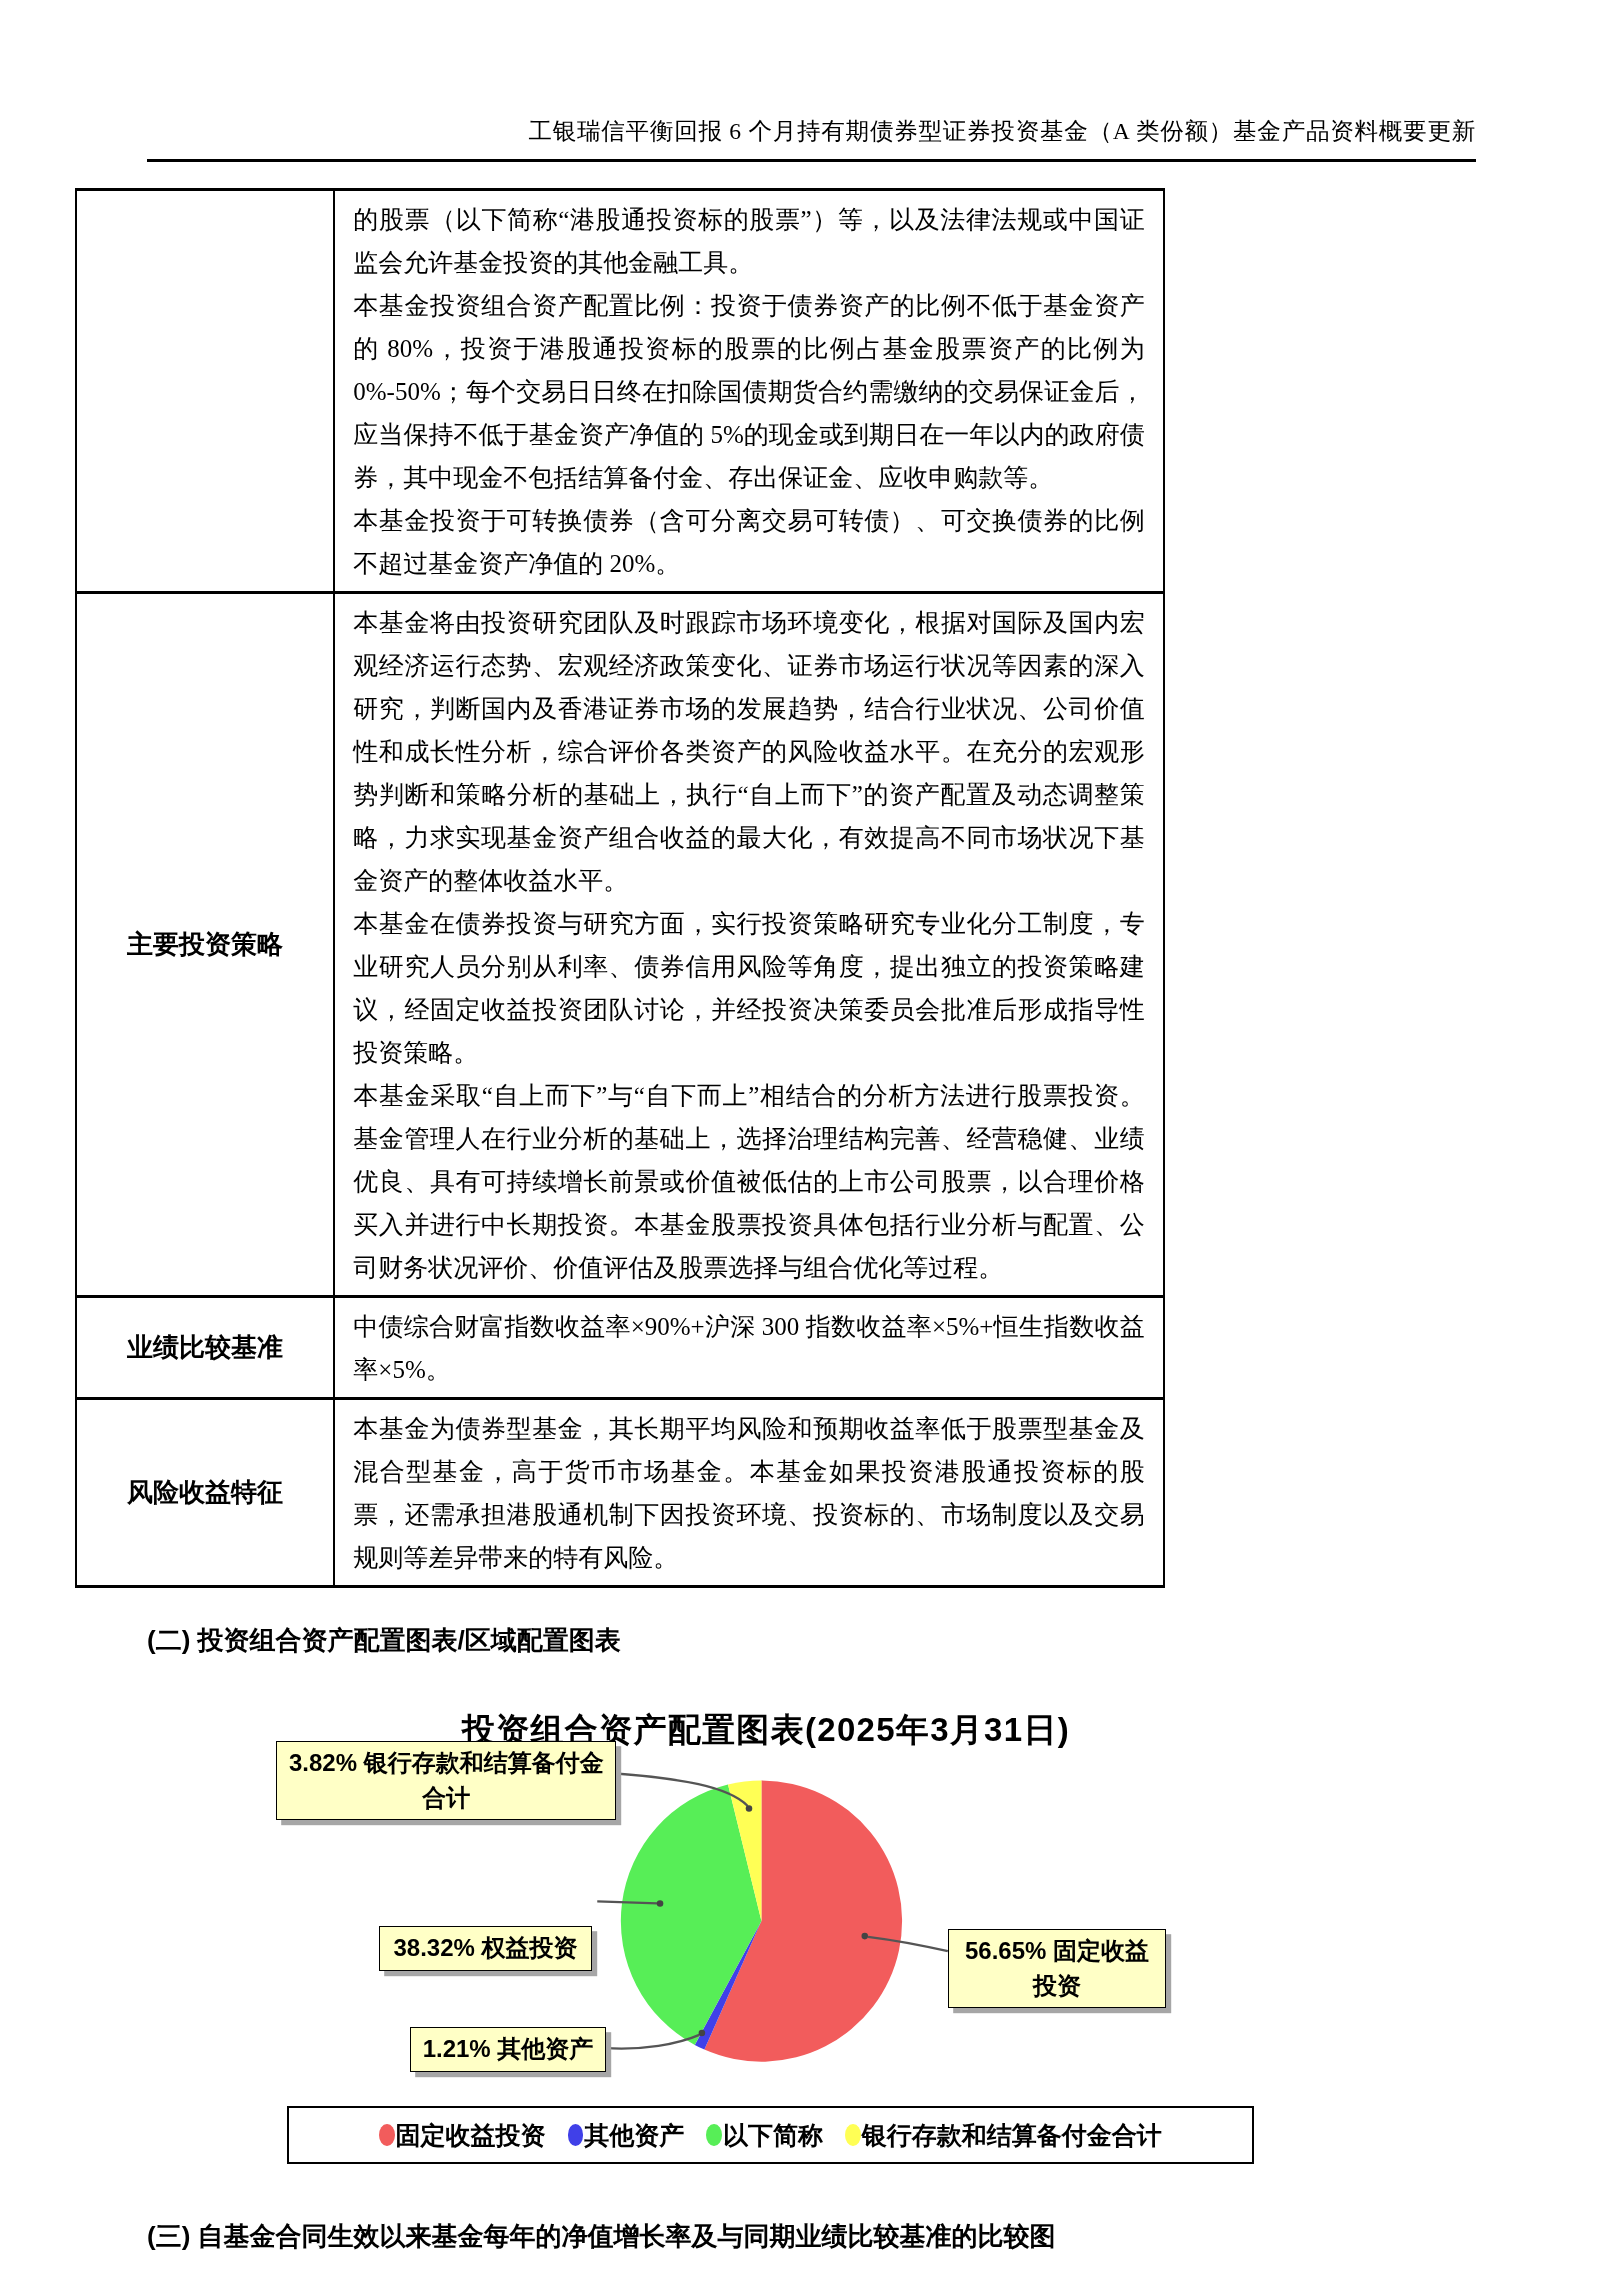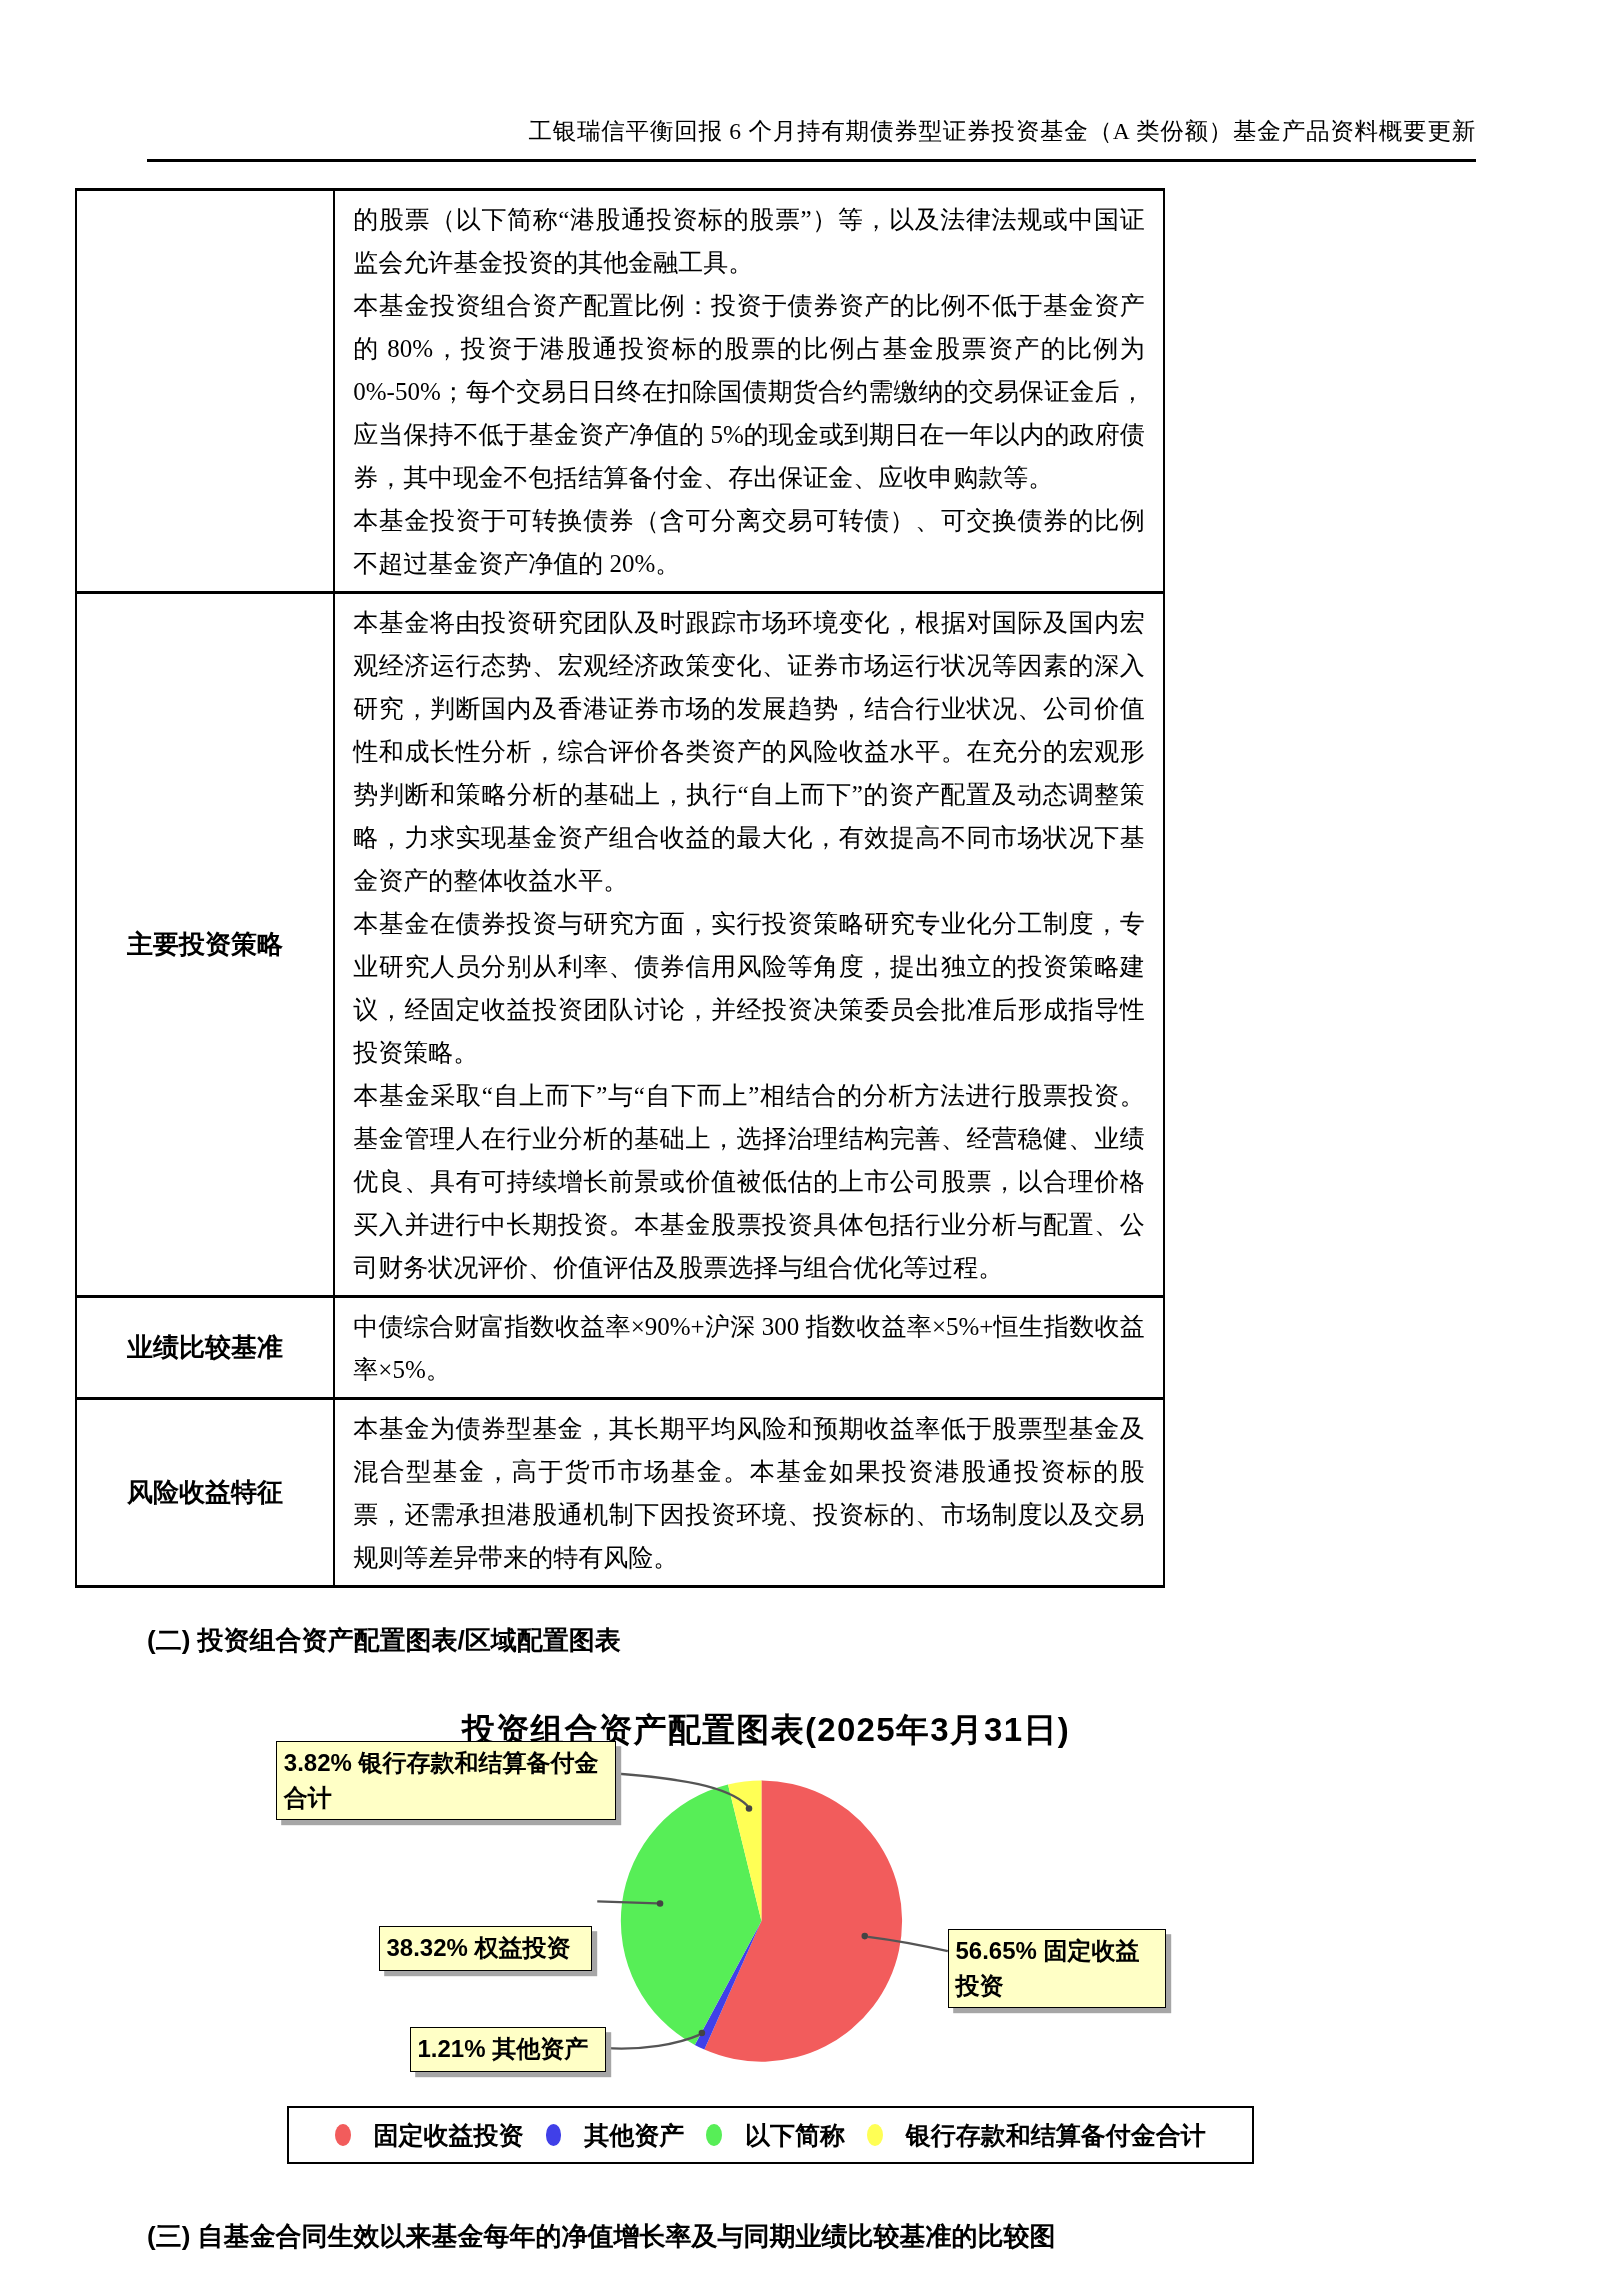--- a/index.html
+++ b/index.html
@@ -19,29 +19,29 @@
   .sec-heading{margin:35px 147px 0;font-size:26px;font-weight:bold;
       font-family:"Liberation Sans","DejaVu Sans",sans-serif;}
   
   .chart-block{position:relative;width:982px;height:484px;margin:42px 0 0 275px;
       font-family:"Liberation Sans","DejaVu Sans",sans-serif;}
   .chart-title{position:absolute;left:0;top:7.9px;width:100%;text-align:center;
       font-size:33px;font-weight:bold;letter-spacing:1.3px;}
   .pie-svg{position:absolute;left:0;top:0;width:982px;height:484px;z-index:1;}
   .callout{position:absolute;z-index:2;background:#ffffc6;border:1.3px solid #000;
       box-shadow:5.2px 5.2px 0 #a6a6a6;font-weight:bold;font-size:24px;line-height:1.45;
-      text-align:left;padding:3.9px 6.5px;box-sizing:border-box;}
+      text-align:center;padding:3.9px 6.5px;box-sizing:border-box;}
   #callout-bank{left:1.3px;top:41px;width:340px;}
   #callout-equity{left:104px;top:178px;width:213px;margin-top:48px;}
   #callout-fixed{left:673px;top:229px;width:218px;}
   #callout-other{left:135px;top:327px;width:196px;}
   .legend-box{position:absolute;z-index:2;left:11.8px;top:406px;width:963px;height:54px;
       border:2px solid #000;background:#fff;display:flex;align-items:center;
       justify-content:center;gap:22px;font-weight:bold;font-size:25px;}
-  .legend-item{display:flex;align-items:center;gap:23px;white-space:nowrap;}
+  .legend-item{display:flex;align-items:center;gap:1px;white-space:nowrap;}
   .legend-marker{display:inline-block;width:15.7px;height:22px;border-radius:50%;}
   
   .footer{margin-top:98px;text-align:center;font-size:21px;letter-spacing:2.6px;}
 </style>
 </head>
 <body>
 
 <div class="header-line">工银瑞信平衡回报 6 个月持有期债券型证券投资基金（A 类份额）基金产品资料概要更新</div>
 <div class="header-rule"></div>
 

